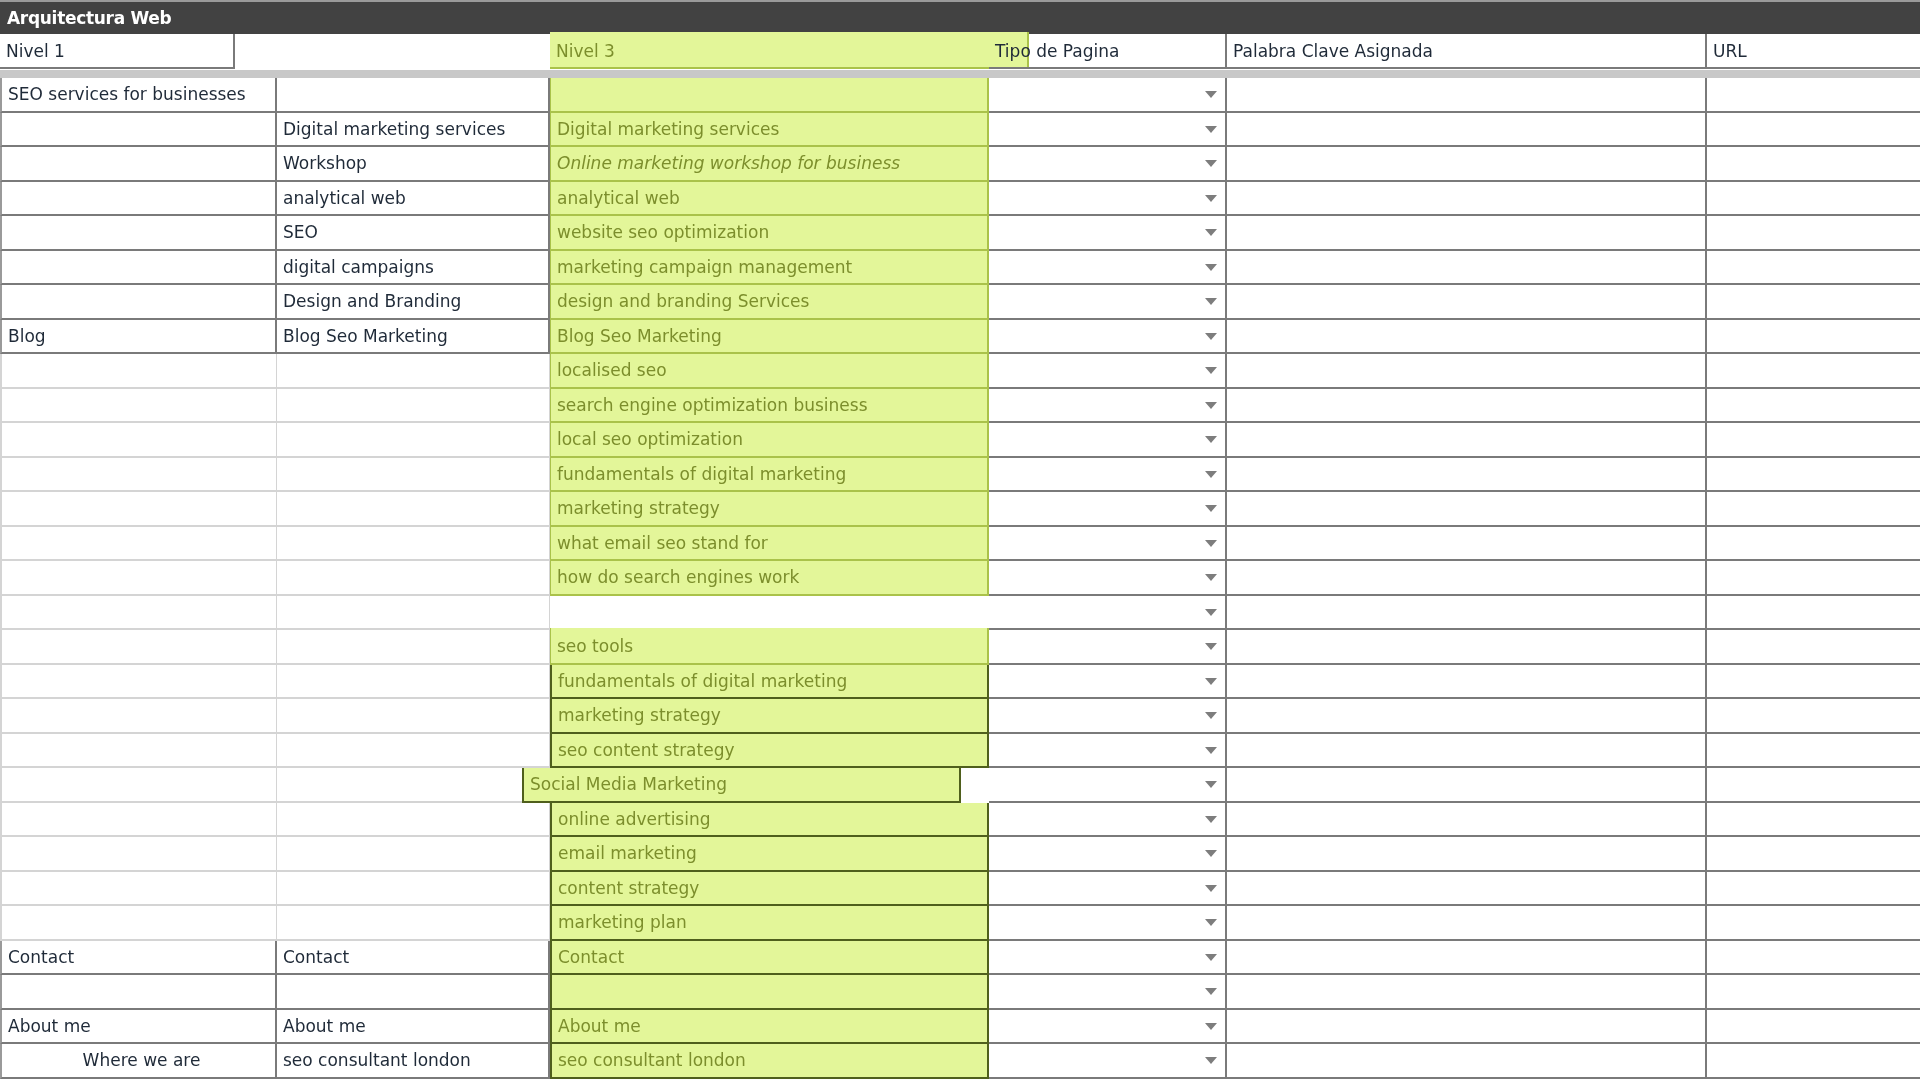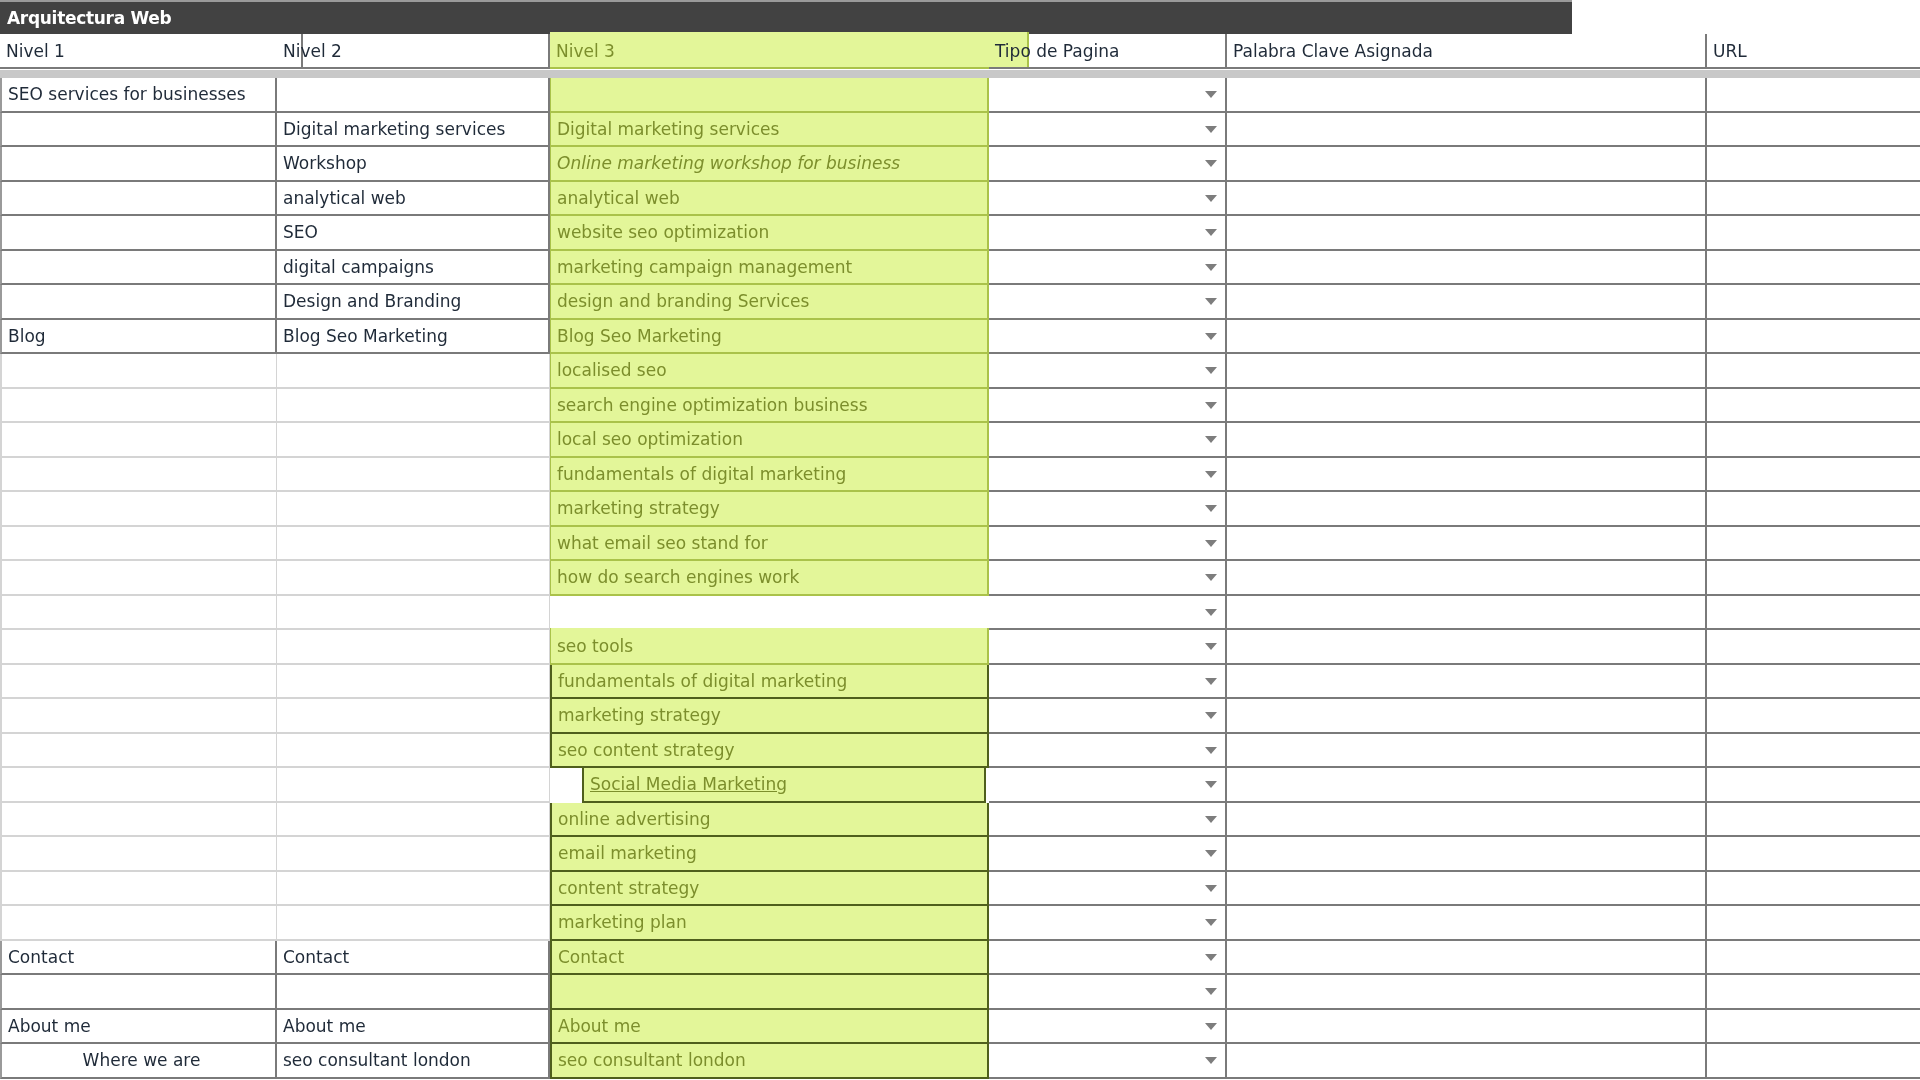--- a/index.html
+++ b/index.html
@@ -1,21 +1,21 @@
 <!DOCTYPE html>
 <html><head>
 <meta charset="utf-8">
 <style>
   html, body { margin:0; padding:0; }
   body {
     width:1920px; height:1080px; overflow:hidden; background:#ffffff;
     font-family:"DejaVu Sans", sans-serif; position:relative;
   }
   .titlebar {
-    position:absolute; left:0; top:0; width:1572px; height:34px;
+    position:absolute; left:0; top:0; width:1920px; height:34px;
     background:#424242; border-top:2px solid #9a9a9a; box-sizing:border-box;
   }
   .titlebar span {
     position:absolute; left:7px; top:6px; color:#ffffff; font-weight:bold;
     font-size:17px; letter-spacing:-0.3px;
   }
   .header {
     position:absolute; left:0; top:34px; width:1920px; height:36px;
     background:#ffffff;
   }
@@ -49,22 +49,21 @@
   }
 </style>
 </head>
 <body>
 
 <div class="titlebar">
   <span>Arquitectura Web</span>
 </div>
 
 <div class="header">
-  <div class="hcell" style="left:0;width:303px;">Nivel 1</div>
-  <div class="hcell" style="left:277px;width:273px;">Nivel 2</div>
+  <div class="hcell" style="left:0;width:235px;">Nivel 1</div>
   <div class="hcell green" style="left:550px;width:479px;">Nivel 3</div>
   <div class="hcell" style="left:1227px;width:480px;">Palabra Clave Asignada</div>
   <div class="hcell" style="left:989px;width:238px;">Tipo de Pagina</div>
   <div class="hcell" style="left:1707px;width:213px;border-right:none;">URL</div>
 </div>
 
 <div class="band"></div>
 
 <div class="rows" id="rows">
     <div class="row" style="top: 0px;">
@@ -243,21 +242,21 @@
       <div class="cell c2" style="left: 277px; width: 273px;"></div>
       <div class="cell c3" style="left: 550px; width: 439px;">seo content strategy</div>
       <div class="cell c4" style="left: 989px; width: 238px;"></div>
       <span class="arrow" style="left: 1205px; right: auto;"></span>
       <div class="cell c5" style="left: 1227px; width: 480px;"></div>
       <div class="cell c6" style="left: 1707px; width: 213px;"></div>
     </div>
     <div class="row light darkgreen" style="top: 690px;">
       <div class="cell c1" style="left: 0px; width: 277px;"></div>
       <div class="cell c2" style="left: 277px; width: 273px;"></div>
-      <div class="cell c3" style="left: 582px; width: 404px; text-decoration: underline;">Social Media Marketing</div>
+      <div class="cell c3" style="left: 522px; width: 439px;">Social Media Marketing</div>
       <div class="cell c4" style="left: 989px; width: 238px;"></div>
       <span class="arrow" style="left: 1205px; right: auto;"></span>
       <div class="cell c5" style="left: 1227px; width: 480px;"></div>
       <div class="cell c6" style="left: 1707px; width: 213px;"></div>
     </div>
     <div class="row light darkgreen" style="top: 724.5px;">
       <div class="cell c1" style="left: 0px; width: 277px;"></div>
       <div class="cell c2" style="left: 277px; width: 273px;"></div>
       <div class="cell c3" style="left: 550px; width: 439px;">online advertising</div>
       <div class="cell c4" style="left: 989px; width: 238px;"></div>

